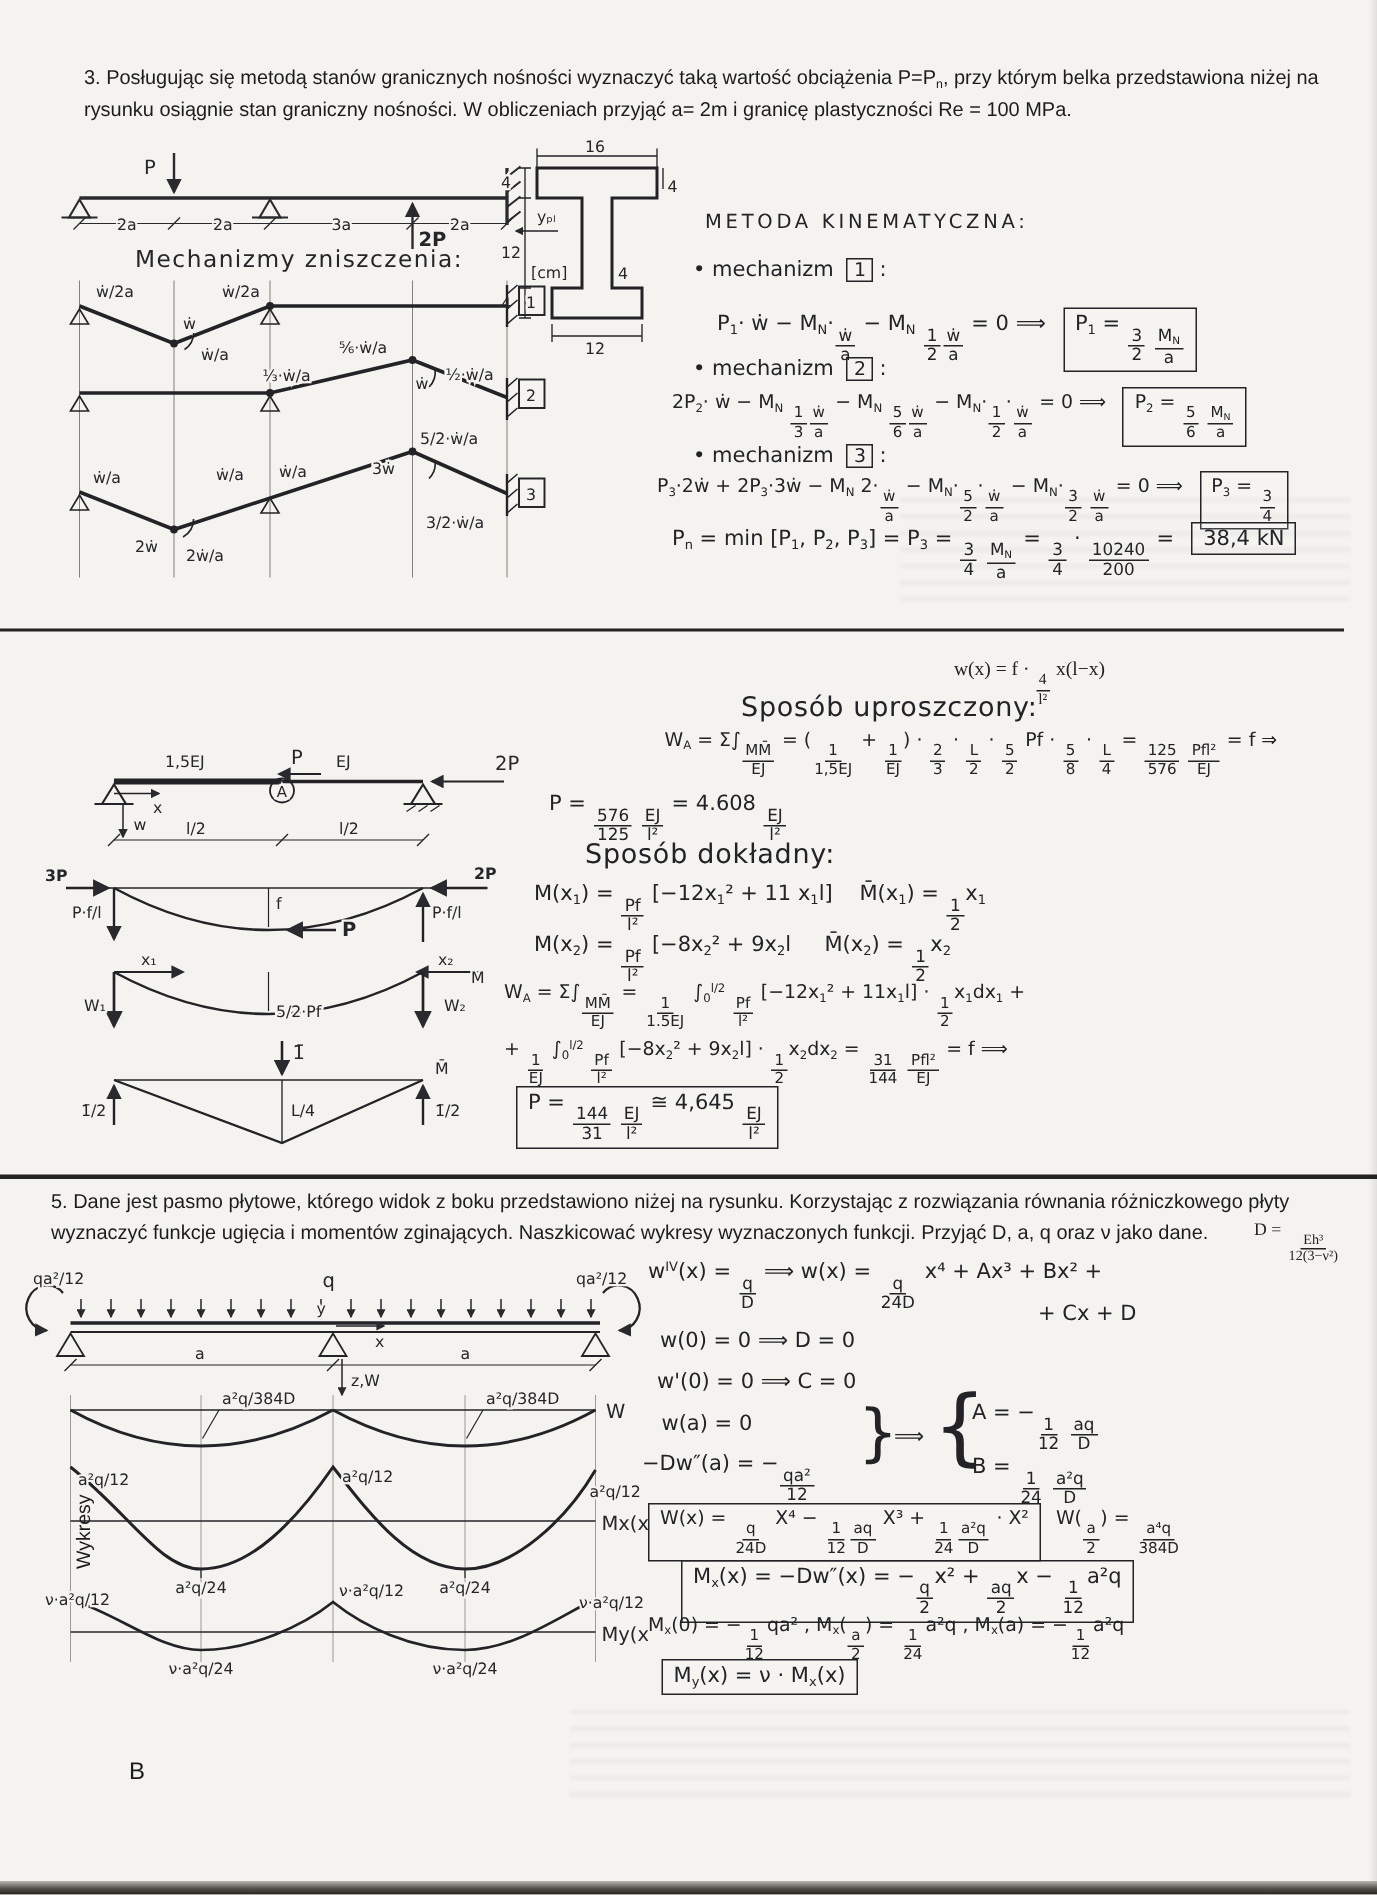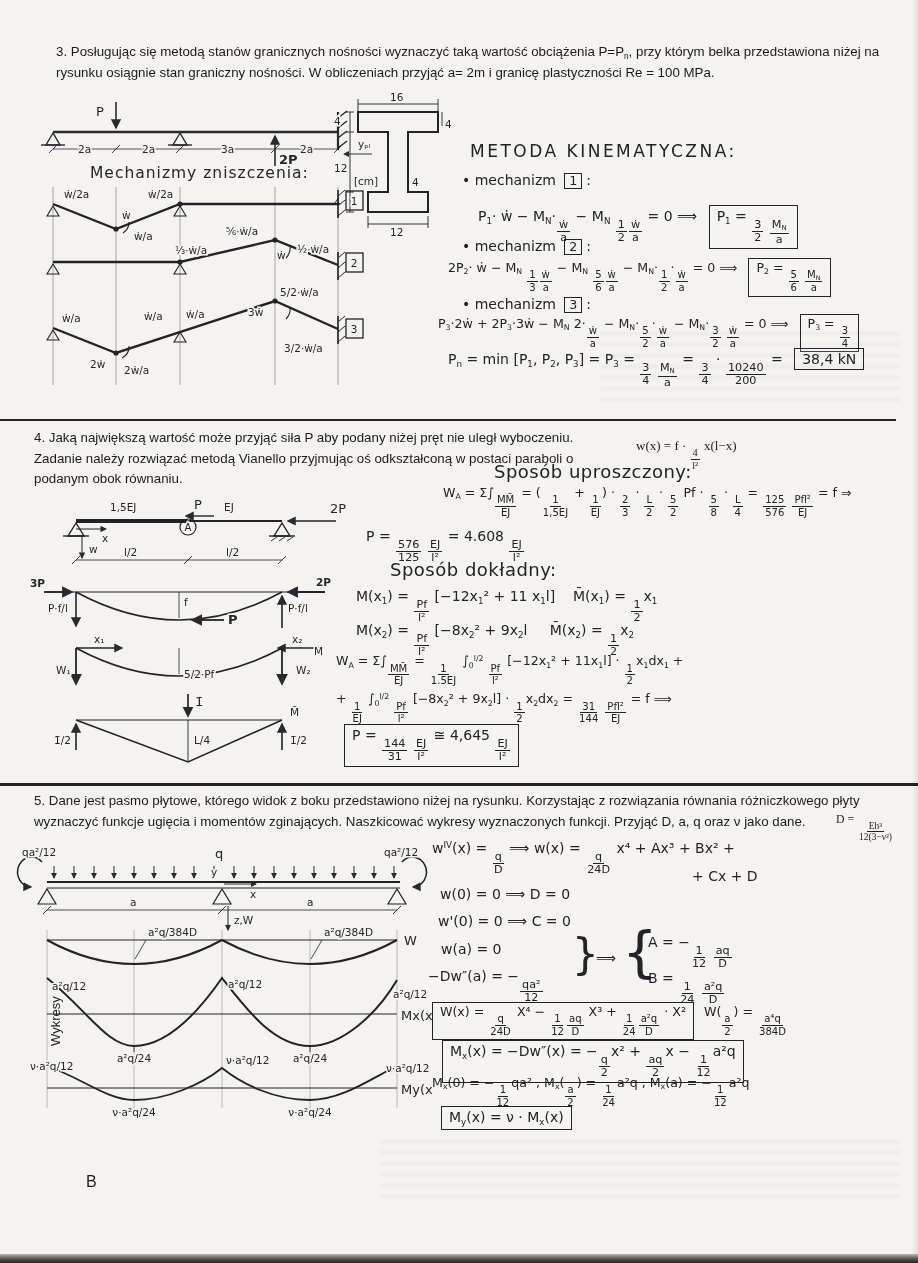--- a/index.html
+++ b/index.html
@@ -6,21 +6,21 @@
   #page{position:relative;width:918px;height:1263px;background:#f4f3ef;overflow:hidden;
         font-family:"DejaVu Sans",sans-serif;color:#26262a}
   .abs{position:absolute}
   .print{font-family:"Liberation Sans",sans-serif;color:#1c1c1f;font-size:13.3px;line-height:1.55}
   .serif{font-family:"Liberation Serif",serif;font-size:13px;color:#222}
   .hw{font-family:"DejaVu Sans",sans-serif;color:#232327;white-space:nowrap;line-height:1.15}
   .eq{font-size:14px}
   .sm{font-size:12.6px}
   .xs{font-size:11.8px}
   .sposob{font-size:18px;letter-spacing:.5px}
-  .method{font-size:17px;letter-spacing:2.5px}
+  .method{font-size:13px;letter-spacing:2.5px}
   .fr{display:inline-flex;flex-direction:column;align-items:center;vertical-align:-0.62em;
       line-height:1.12;margin:0 1px;font-size:.8em}
   .fr .fn{border-bottom:1.2px solid currentColor;padding:0 2px;text-align:center}
   .fr .fd{padding:0 1px;text-align:center}
   sub{font-size:.62em;vertical-align:-0.32em}
   sup{font-size:.62em;vertical-align:.55em}
   .hbox{border:1.6px solid #232327;padding:2px 7px;display:inline-block;margin-left:7px;background:rgba(255,255,255,.15)}
   .nbox{border:1.4px solid #232327;padding:0 4px;display:inline-block;margin:0 4px;font-size:.9em}
   .rule{position:absolute;background:#232323}
   .bleed{position:absolute;opacity:.05;filter:blur(1.2px);
@@ -272,21 +272,20 @@
           <span class="fd">4</span>
         </span> · <span class="fr">
           <span class="fn">10240</span>
           <span class="fd">200</span>
         </span> =</span>
     <span class="hbox">38,4 kN</span>
   </div>
 
   <div class="rule" style="left:0;top:419px;width:896px;height:2px"></div>
 
-  <div class="abs print" style="left:34px;top:428px;width:588px">4. Jaką największą wartość może przyjąć siła P aby podany niżej pręt nie uległ wyboczeniu. Zadanie należy rozwiązać metodą Vianello przyjmując oś odkształconą w postaci paraboli o podanym obok równaniu.</div>
   <div class="abs serif" style="left:636px;top:438px">w(x) = f · <span class="fr">
         <span class="fn">4</span>
         <span class="fd">l²</span>
       </span> x(l−x)</div>
 
   <svg class="abs" style="left:18px;top:496px" width="335" height="288" viewBox="0 0 335 288">
     <defs>
       <marker id="ah4" viewBox="0 0 10 10" refX="8.5" refY="5" markerWidth="6.5" markerHeight="6.5" orient="auto-start-reverse">
         <path d="M0,0L10,5L0,10z" fill="#2a2a2e"></path>
       </marker>
@@ -621,21 +620,21 @@
         </span> · X²</span>
     <span style="margin-left:6px">W(<span class="fr">
           <span class="fn">a</span>
           <span class="fd">2</span>
         </span>) = <span class="fr">
           <span class="fn">a⁴q</span>
           <span class="fd">384D</span>
         </span></span>
   </div>
   <div class="abs hw eq" style="left:438px;top:1040px">
-    <span class="hbox" style="margin-left:4px">M<sub>x</sub>(x) = −Dw″(x) = −<span class="fr">
+    <span class="hbox" style="margin-left:16px">M<sub>x</sub>(x) = −Dw″(x) = −<span class="fr">
           <span class="fn">q</span>
           <span class="fd">2</span>
         </span>x² + <span class="fr">
           <span class="fn">aq</span>
           <span class="fd">2</span>
         </span>x − <span class="fr">
           <span class="fn">1</span>
           <span class="fd">12</span>
         </span>a²q</span>
   </div>

